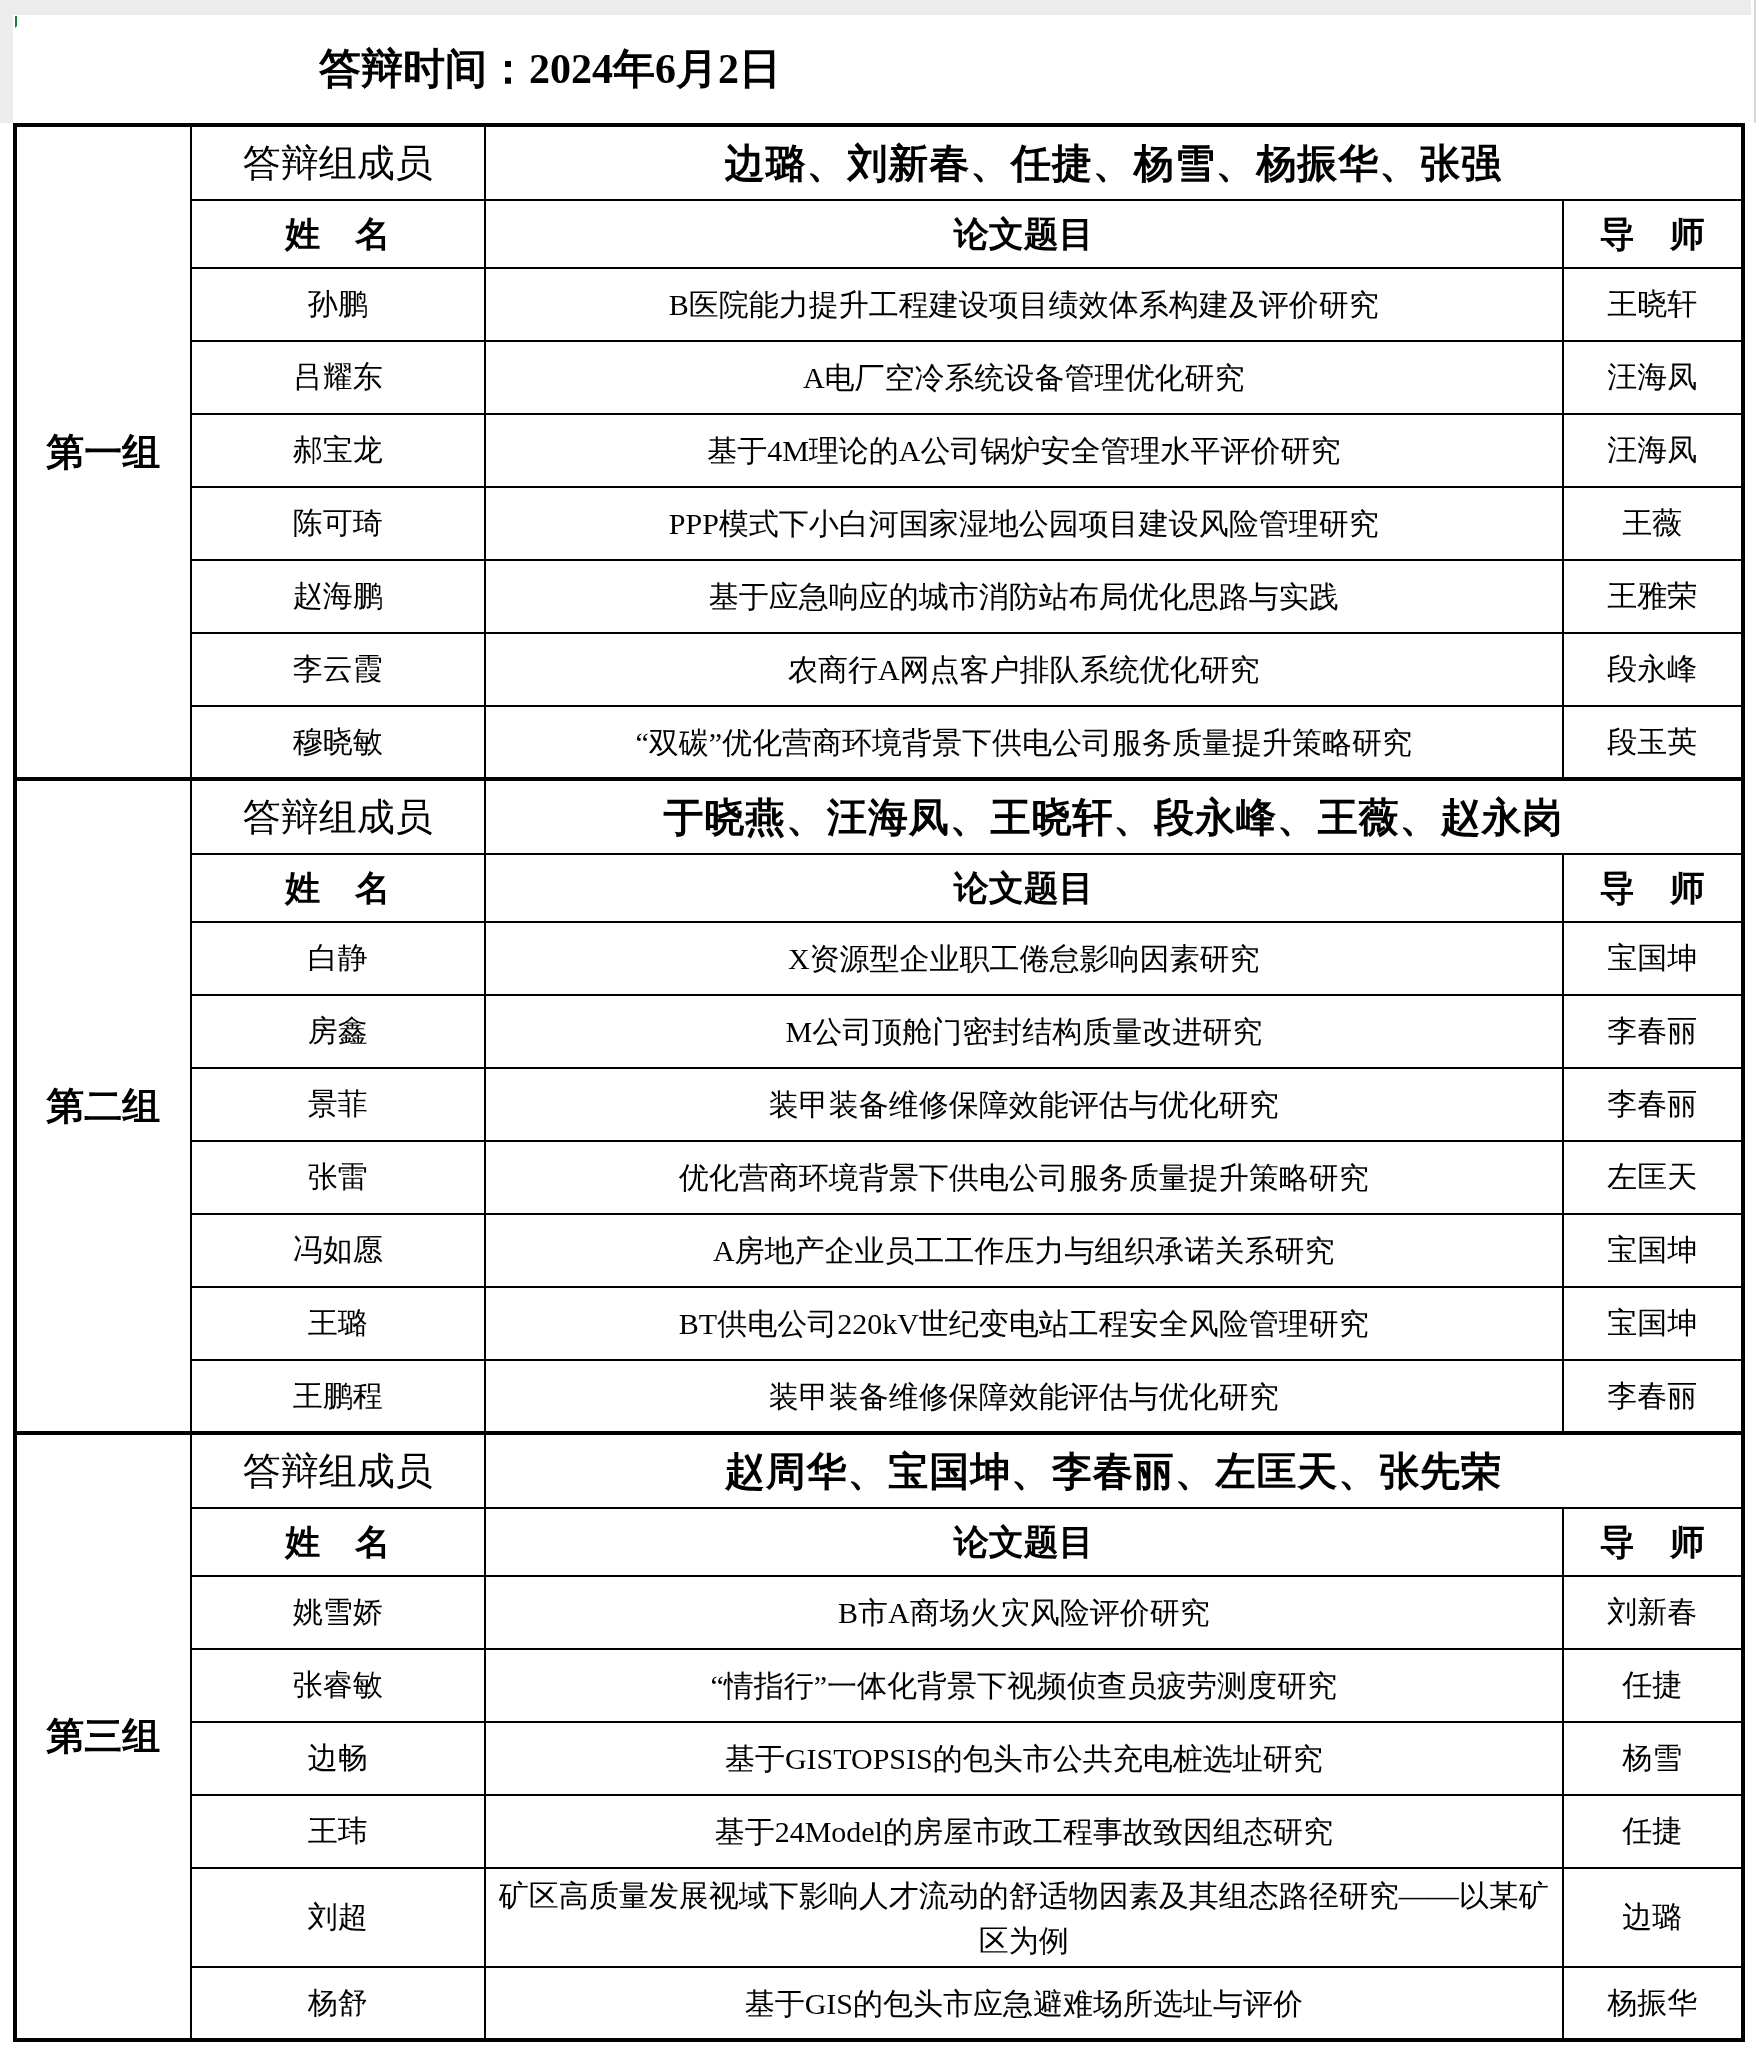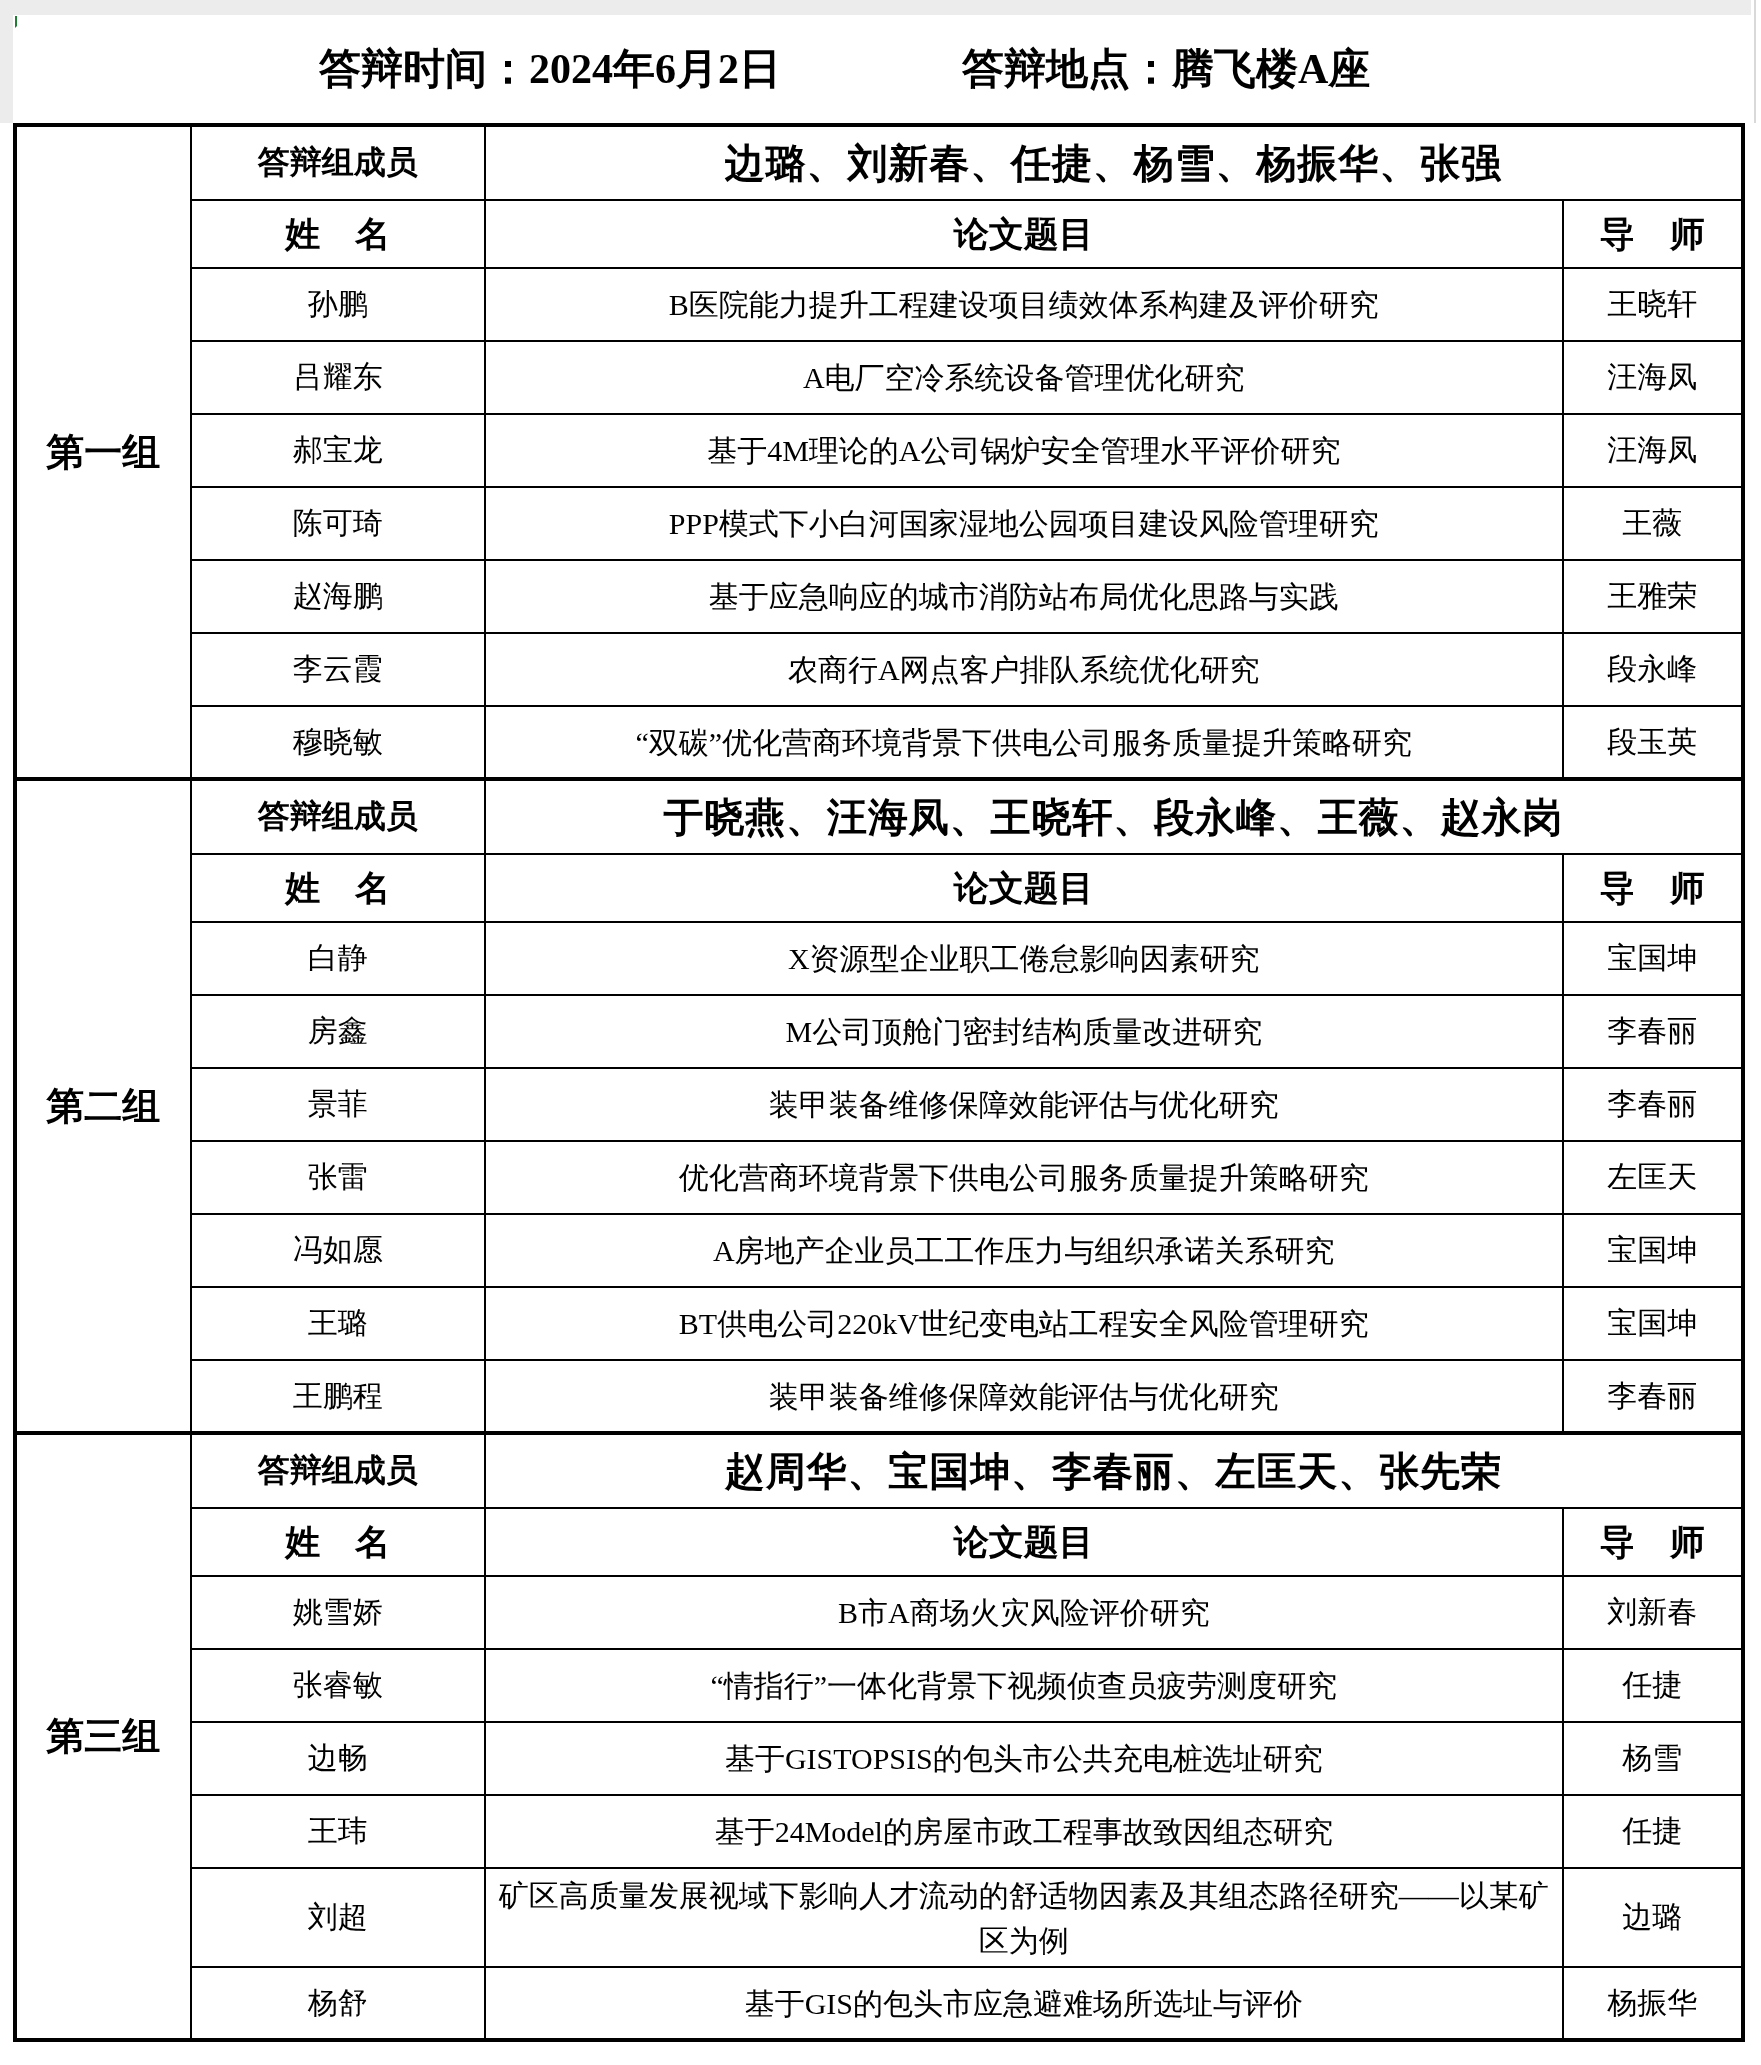--- a/index.html
+++ b/index.html
@@ -39,39 +39,38 @@
     border:2.7px solid #000;
     text-align:center;vertical-align:middle;
     padding:3.7px 9.1px;
     overflow:hidden;
   }
   tr.committee-row{height:75px;}
   tr.header-row{height:68px;margin-top:32px;}
   tr.data-row{height:73px;}
   tr.group-start td{border-top:4.6px solid #000;}
   td.group-cell{font-size:38px;font-weight:bold;padding:0;}
-  td.committee-label-cell{font-size:32px;font-weight:bold;}
+  td.committee-label-cell{font-size:38px;font-weight:normal;}
   td.committee-names{font-size:40px;font-weight:bold;letter-spacing:0.9px;}
   td.col-header{font-size:35px;font-weight:bold;}
   td.name-cell,td.advisor-cell{font-size:30px;}
   td.title-cell{font-size:30px;line-height:1.5;}
 </style>
 </head>
 <body>
 
 <div class="margin-top"></div>
 <div class="margin-left"></div>
 <div class="right-gridline"></div>
 <div class="corner-triangle"></div>
 
 <div class="page-header">
   <div class="spacer"></div>
   <span class="hdr-text">答辩时间：2024年6月2日</span>
   <div class="hdr-gap"></div>
-  <span class="hdr-text">答辩地点：腾飞楼A座</span>
 </div>
 
 <table class="schedule">
   <colgroup>
     <col style="width:176px">
     <col style="width:294px">
     <col style="width:1078px">
     <col style="width:180px">
   </colgroup>
   <tbody id="schedule-body">

